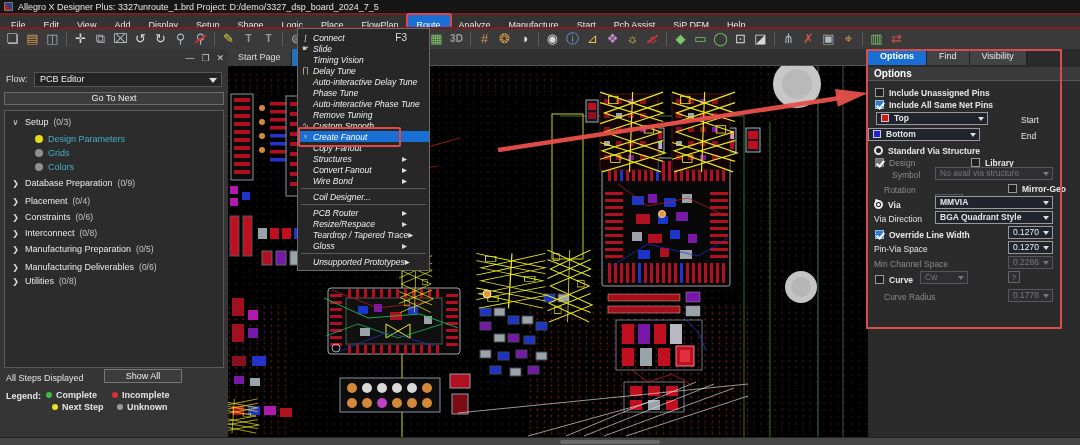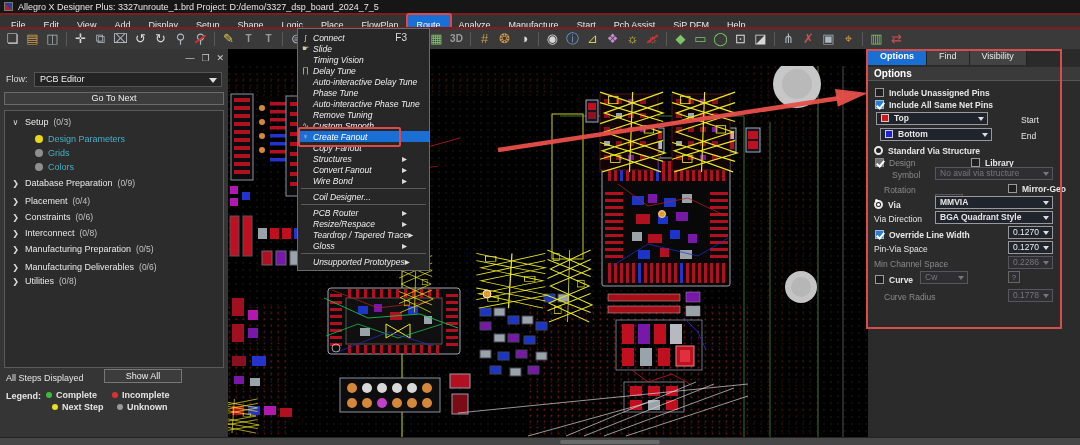--- a/index.html
+++ b/index.html
@@ -312,20 +312,24 @@
         <span class="leg-dot" style="background:#e8e020"></span>
         <span class="leg-txt">Next Step</span>
       </div>
       <div class="leg-item" style="left:117px;top:353px">
         <span class="leg-dot" style="background:#9a9a9a"></span>
         <span class="leg-txt">Unknown</span>
       </div>
     </div>
 
     <div class="canvas-col">
+      <div class="tabsrow">
+        <div class="tab">Start Page</div>
+        <div class="tab active">3327unroute_1</div>
+      </div>
       <div class="pcb-wrap">
         <svg width="640" height="371" viewBox="0 0 640 371">
           <defs>
             <pattern id="dots" width="7" height="7" patternUnits="userSpaceOnUse">
               <circle cx="1" cy="1" r="0.7" fill="#2c2424"></circle>
             </pattern>
             <pattern id="rdots" width="7" height="6" patternUnits="userSpaceOnUse">
               <circle cx="1.5" cy="1.5" r="0.9" fill="#7c1616"></circle>
             </pattern>
             <g id="nest">
@@ -730,21 +734,21 @@
           <span class="cbx checked"></span>
           <span class="lbl b">Include All Same Net Pins</span>
         </div>
 
         <div class="sel" style="top:46px;left:8px;width:112px">
           <span class="swatch" style="background:#d81616"></span><span class="lbl b">Top</span>
           <span class="arr"></span>
         </div>
         <span class="lbl" style="position:absolute;top:49px;left:153px">Start</span>
 
-        <div class="sel" style="top:62px;left:12px;width:112px">
+        <div class="sel" style="top:62px;left:0;width:112px">
           <span class="swatch" style="background:#2020d8"></span><span class="lbl b">Bottom</span>
           <span class="arr"></span>
         </div>
         <span class="lbl" style="position:absolute;top:65px;left:153px">End</span>
 
         <div class="rp-row" style="top:78px;left:6px">
           <span class="radio"></span>
           <span class="lbl b">Standard Via Structure</span>
         </div>
         <div class="rp-row" style="top:90px;left:7px">

